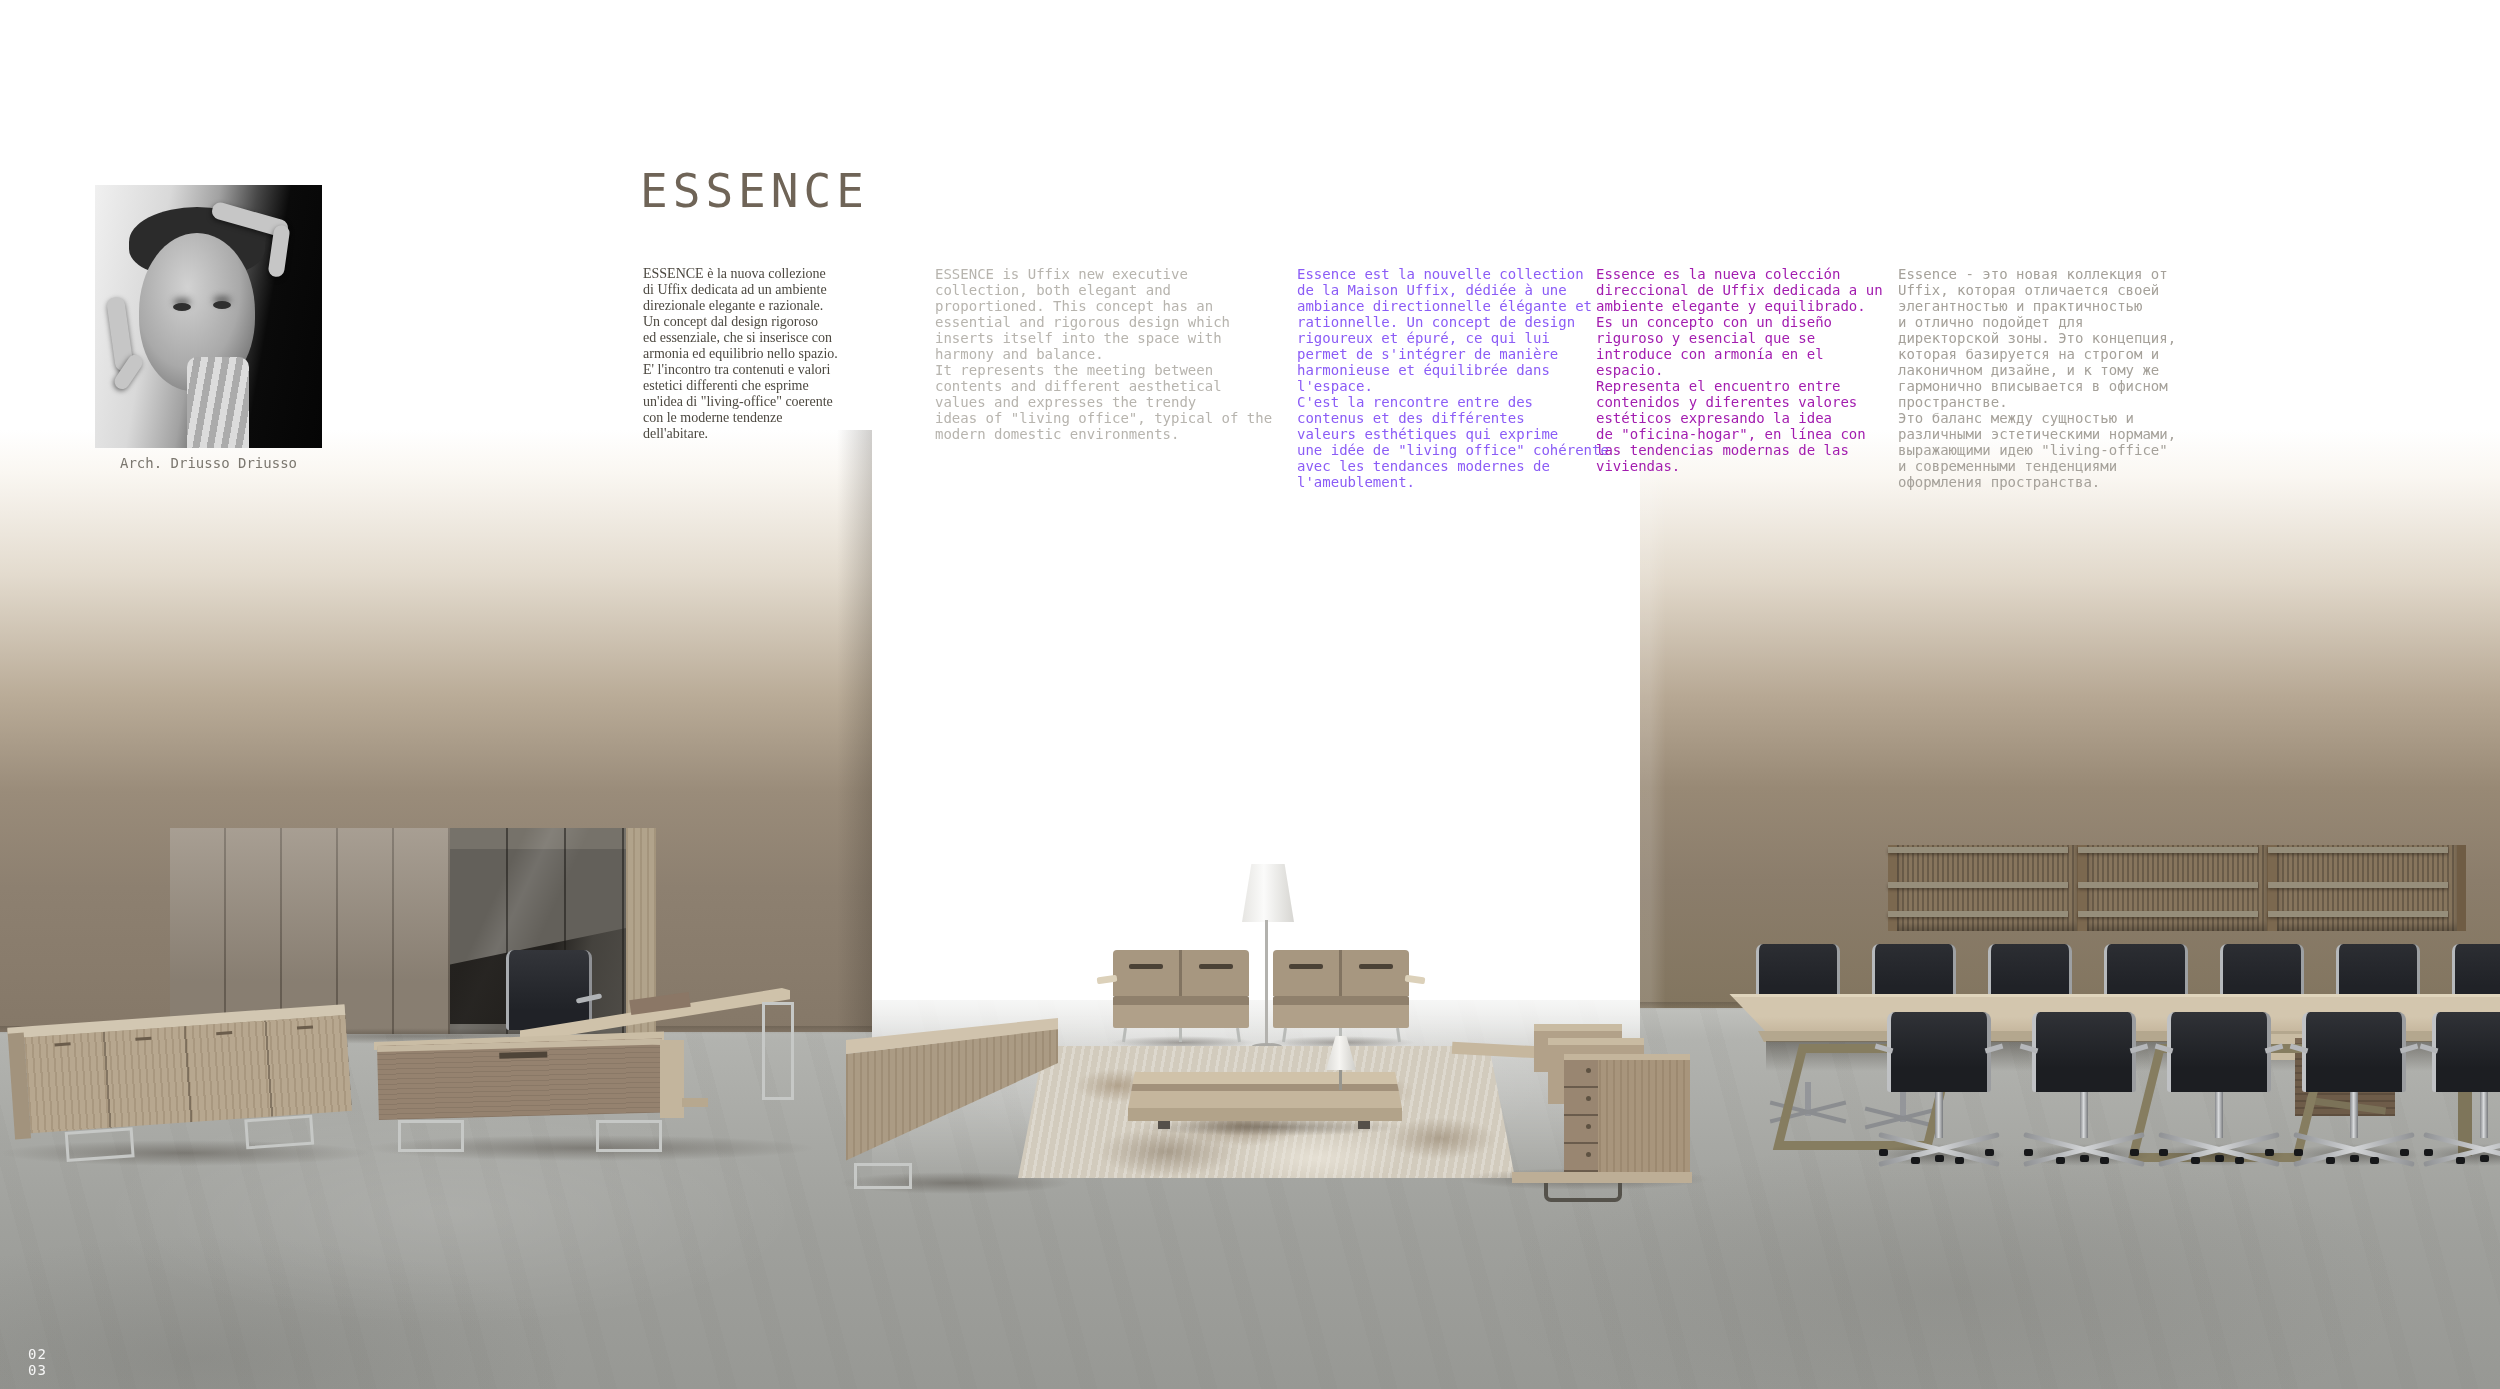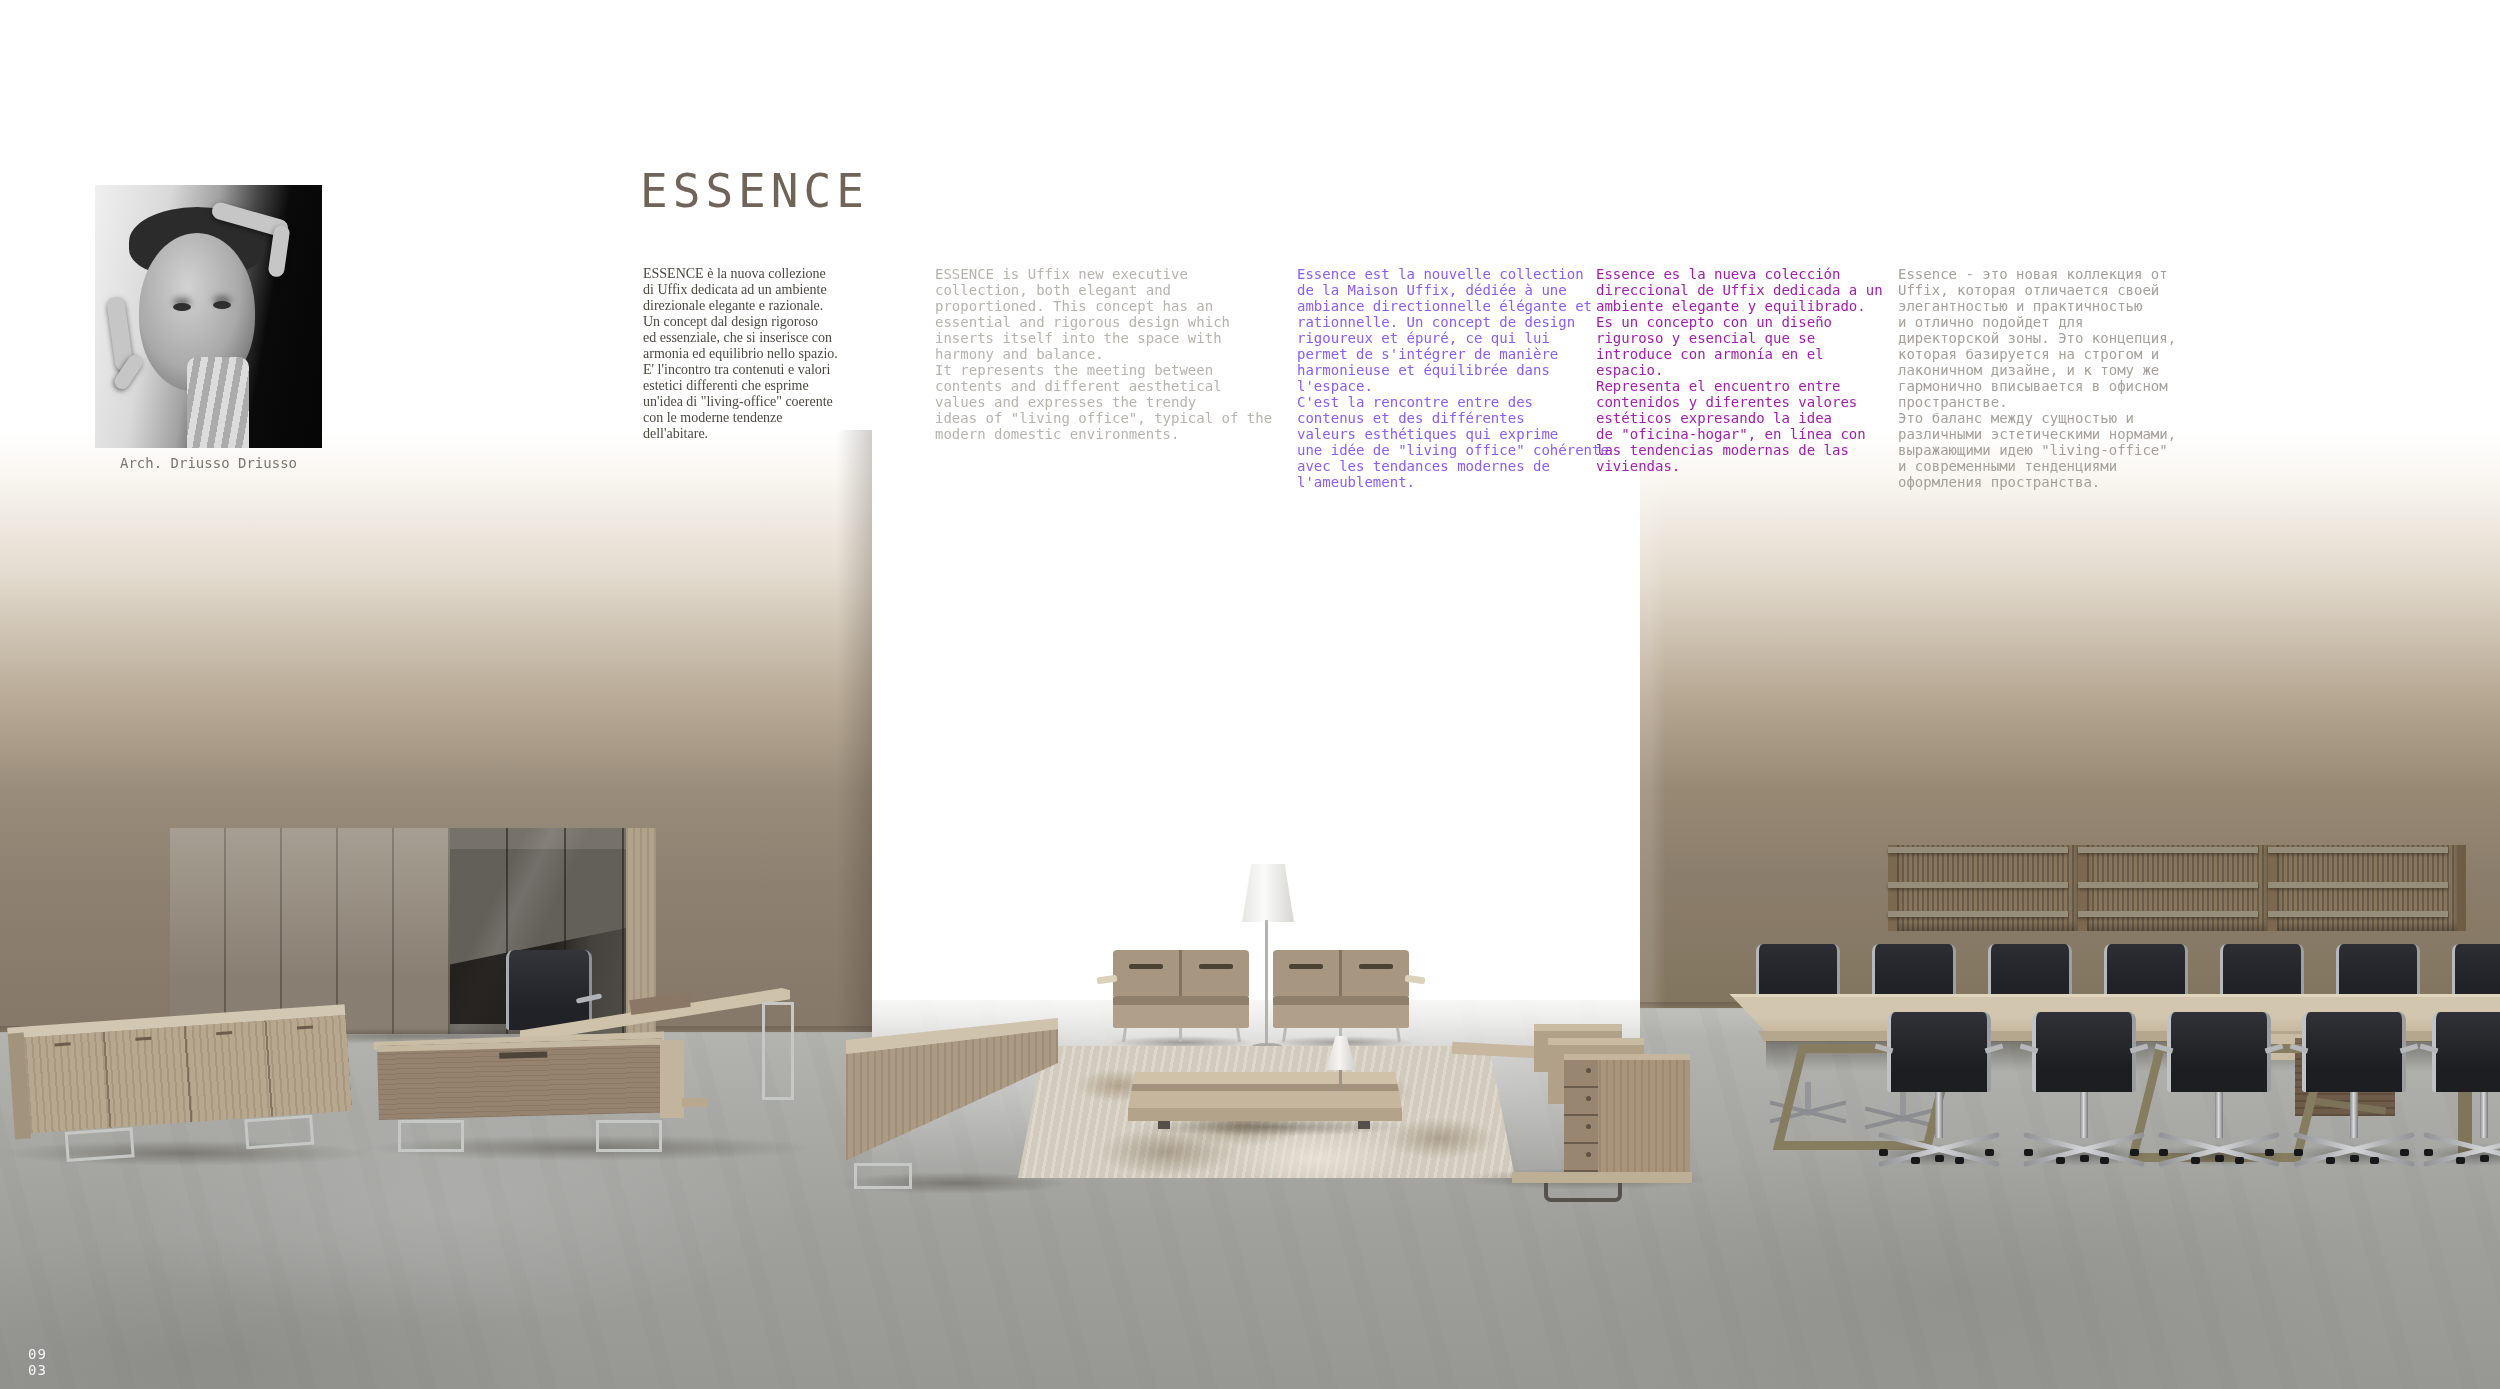--- a/index.html
+++ b/index.html
@@ -488,17 +488,17 @@
 лаконичном дизайне, и к тому же
 гармонично вписывается в офисном
 пространстве.
 Это баланс между сущностью и
 различными эстетическими нормами,
 выражающими идею "living-office"
 и современными тенденциями
 оформления пространства.</div>
 
   <div id="pagenum" class="abs">
-    <div>09</div>
+    <div>02</div>
     <div>03</div>
   </div>
 
 </div>
 
 </body></html>

